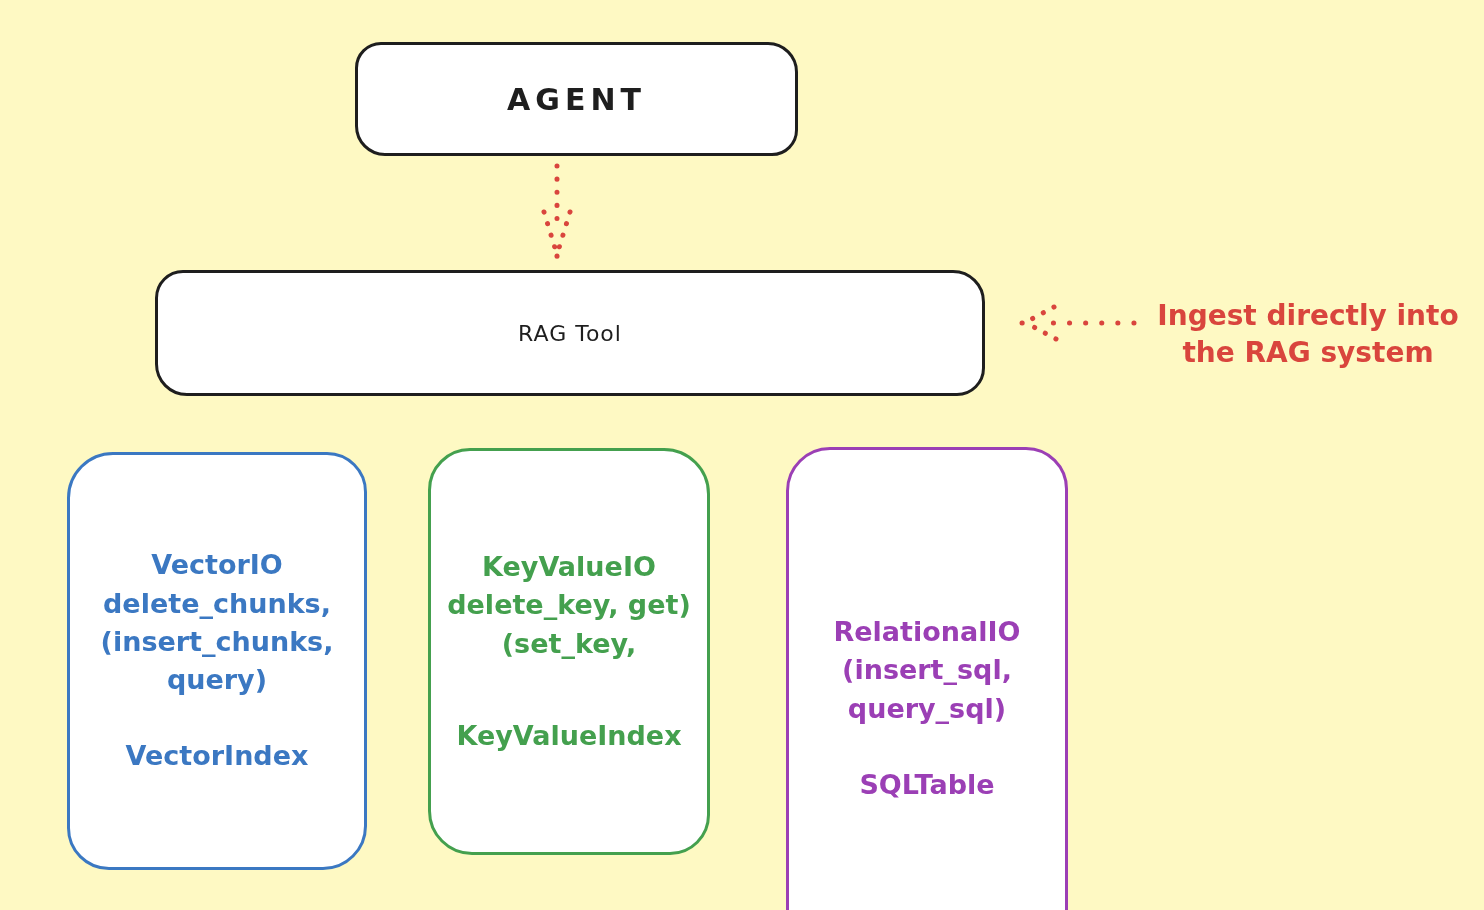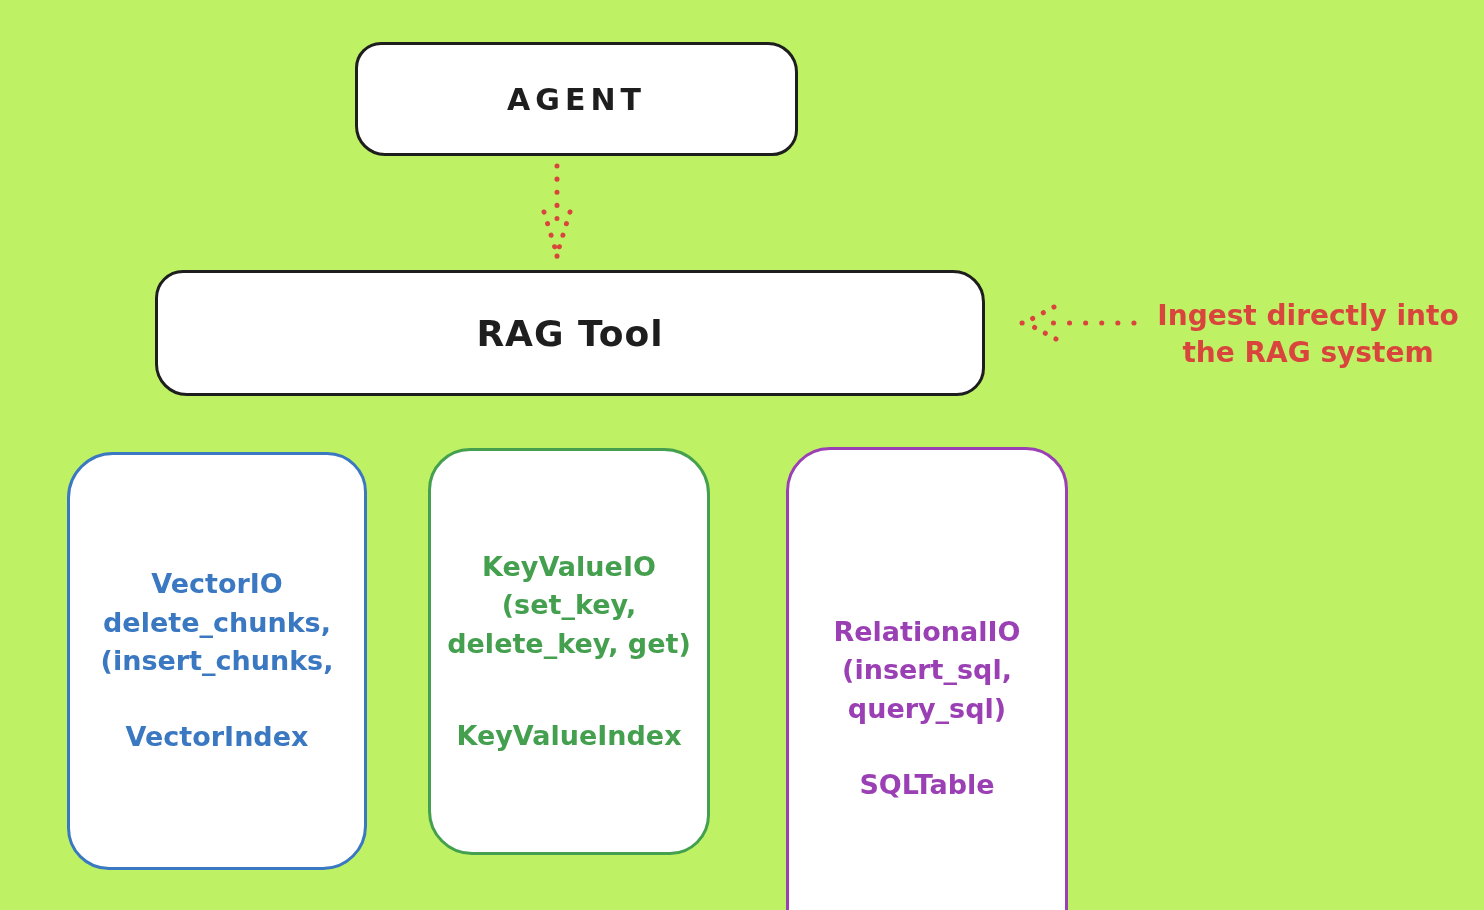--- a/index.html
+++ b/index.html
@@ -4,21 +4,21 @@
 <style>
   html, body {
     margin: 0;
     padding: 0;
     background: #ffffff;
   }
   .canvas {
     position: relative;
     width: 1484px;
     height: 910px;
-    background: #bef264;
+    background: #fef9c3;
     overflow: hidden;
     font-family: "DejaVu Sans", sans-serif;
     color: #1e1e1e;
   }
   .node {
     position: absolute;
     display: flex;
     align-items: center;
     justify-content: center;
     background: #ffffff;
@@ -36,22 +36,22 @@
     font-weight: bold;
     letter-spacing: 5px;
   }
   .node-rag {
     left: 155px; top: 270px;
     width: 830px; height: 126px;
     border: 3.5px solid #1e1e1e;
     border-radius: 28px 32px 28px 32px;
   }
   .node-rag .label {
-    font-size: 36px;
-    font-weight: 700;
+    font-size: 22px;
+    font-weight: 400;
     letter-spacing: 1px;
   }
   
   .provider {
     flex-direction: column;
     text-align: center;
     font-weight: bold;
     font-size: 27px;
     line-height: 1.42;
   }
@@ -138,29 +138,30 @@
   <div class="annotation">
     <div>Ingest directly into</div>
     <div>the RAG system</div>
   </div>
 
   <div class="node provider node-vector">
     <div>
       <div>VectorIO</div>
       <div>delete_chunks,</div>
       <div>(insert_chunks,</div>
+      <div>query)</div>
     </div>
     <div class="index-label">VectorIndex</div>
   </div>
 
   <div class="node provider node-keyvalue">
     <div>
       <div>KeyValueIO</div>
+      <div>delete_key, get)</div>
       <div>(set_key,</div>
-      <div>delete_key, get)</div>
     </div>
     <div class="index-label">KeyValueIndex</div>
   </div>
 
   <div class="node provider node-relational">
     <div>
       <div>RelationalIO</div>
       <div>(insert_sql,</div>
       <div>query_sql)</div>
     </div>

